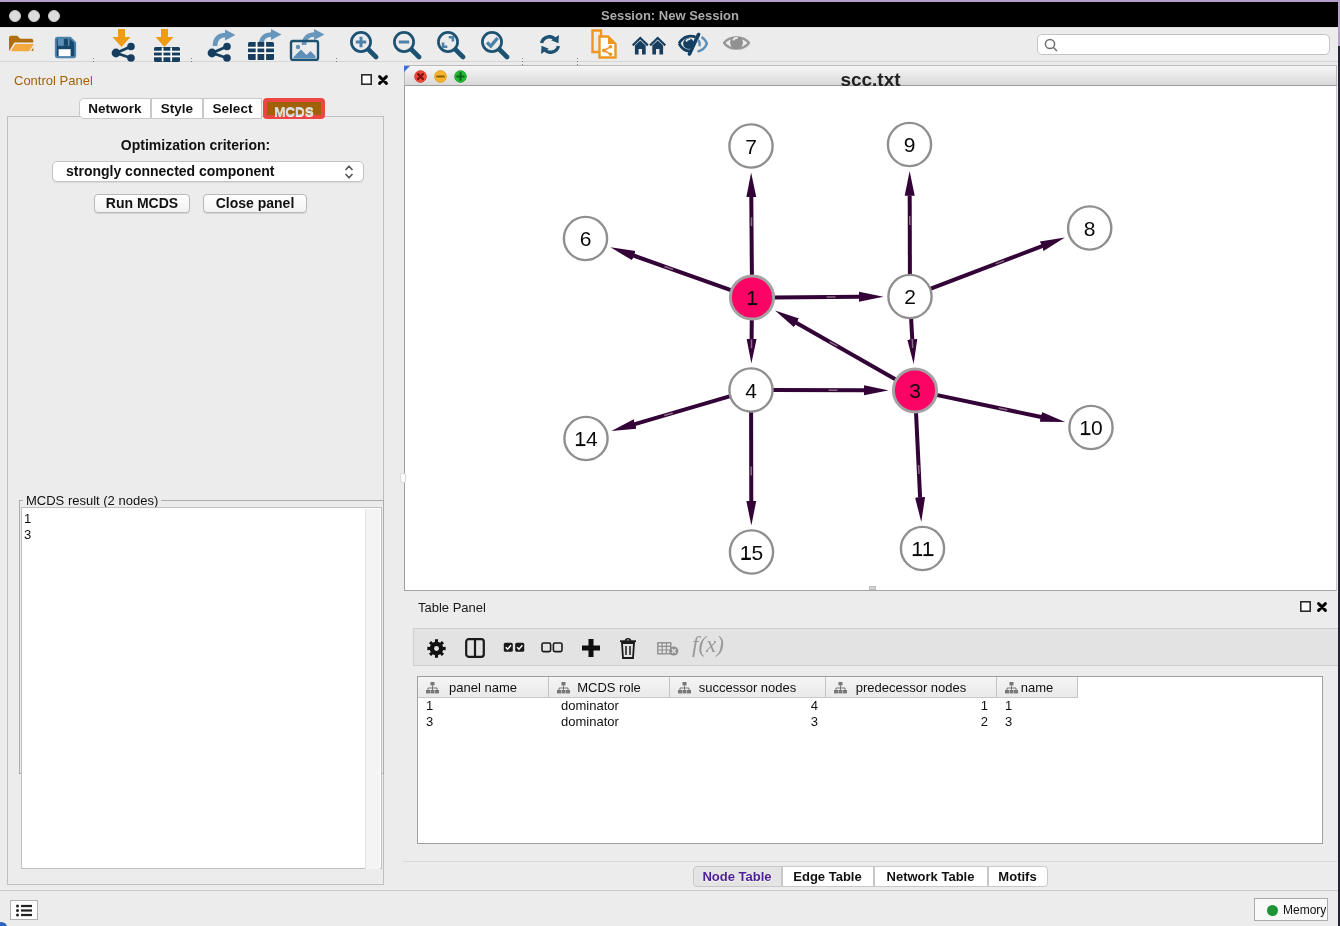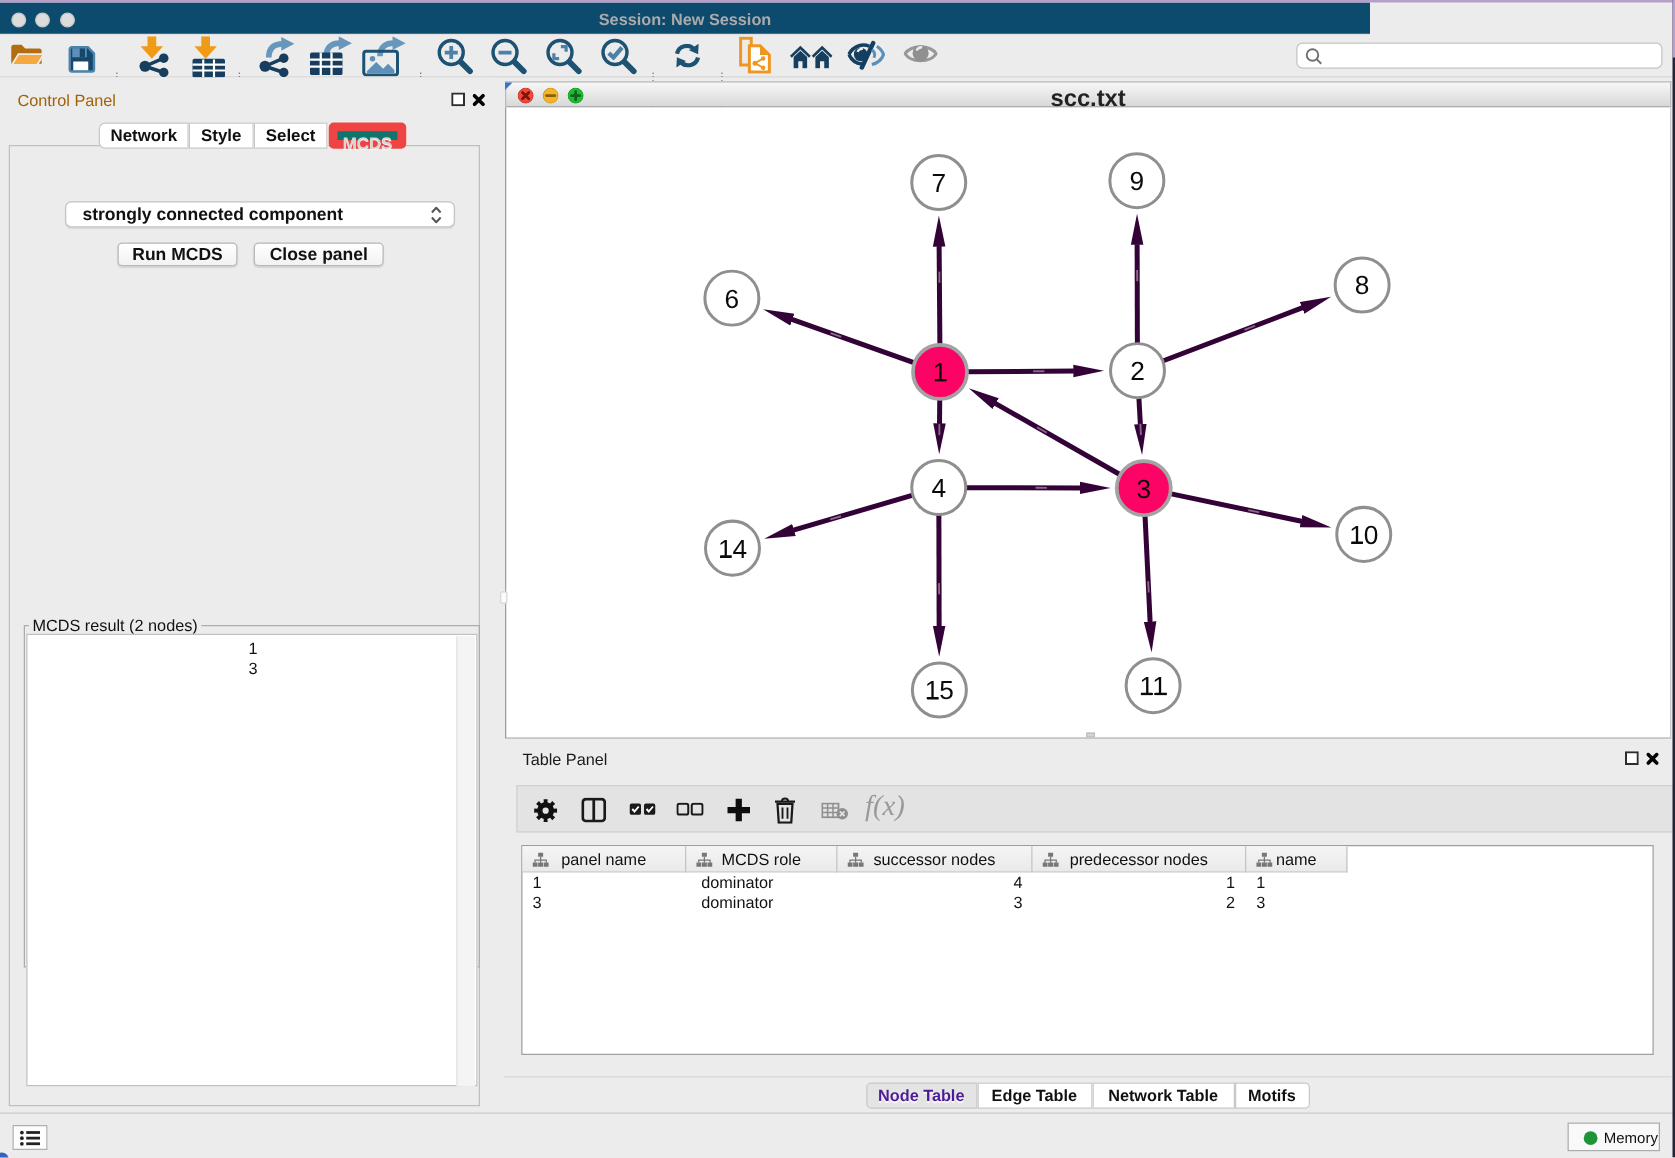--- a/index.html
+++ b/index.html
@@ -6,39 +6,39 @@
 html,body { width:1340px; height:926px; overflow:hidden; }
 body { font-family:"Liberation Sans", sans-serif; background:#ececec; position:relative; }
 .abs { position:absolute; }
 
 
 #topline { left:0; top:0; width:1340px; height:2px; background:#b5a0cb; }
 #rightline { right:0; top:0; width:2px; height:926px; background:#23233c; }
 #rightlinetop { right:0; top:0; width:2px; height:46px; background:#b5a0cb; }
 
 
-#titlebar { left:0; top:2px; width:1096px; height:26px; background:#0c4a6e; border-bottom:1px solid #e0e0e0;}
+#titlebar { left:0; top:2px; width:1340px; height:26px; background:#000000; border-bottom:1px solid #e0e0e0;}
 .tcirc { position:absolute; top:8px; width:12px; height:12px; border-radius:50%; background:#dcdcdc; border:1px solid #c8c8c8; }
 #titletext { position:absolute; top:6px; left:0; width:100%; text-align:center; font-size:13px; color:#ababab; font-weight:bold;}
 
 
 #toolbar { left:0; top:28px; width:1340px; height:34px; background:#ececec; border-bottom:1px solid #d6d6d6; }
 .sep { position:absolute; top:30px; height:28px; width:1px; background:repeating-linear-gradient(to bottom,#7f7f7f 0 1px,transparent 1px 3px); }
 #searchbox { left:1037px; top:6px; width:293px; height:21px; background:#fff; border:1px solid #c4c4c4; border-radius:5px; }
 
 
 #cpanel { left:0; top:62px; width:395px; height:824px; background:#ececec; }
 #cpanel-title { position:absolute; left:14px; top:11px; font-size:13px; color:#a16207; }
 #cp-inner { position:absolute; left:7px; top:54px; width:377px; height:769px; border:1px solid #bfbfbf; background:#ececec; }
 .tab { position:absolute; top:36px; height:21px; font-size:13.5px; font-weight:bold; color:#111; background:#fff; border:1px solid #c8c8c8; text-align:center; line-height:20px; z-index:5;}
-.tabsel { background:#0f766e; color:#d6d6d6; text-shadow:0 1px 0 #fafafa; border-radius:4px; border:7px solid #ef4444; }
+.tabsel { background:#a16207; color:#d6d6d6; text-shadow:0 1px 0 #fafafa; border-radius:4px; border:4px solid #ef4444; }
 #optlabel { position:absolute; left:0; top:20px; width:100%; text-align:center; font-size:14px; font-weight:bold; color:#111; }
 #dropdown { position:absolute; left:44px; top:44px; width:312px; height:21px; background:#fff; border:1px solid #c4c4c4; border-radius:5px; font-size:14px; font-weight:bold; color:#111; line-height:19px; padding-left:13px; box-shadow:0 1px 1px rgba(0,0,0,0.08);}
 .btn { position:absolute; top:77px; height:19px; background:linear-gradient(#ffffff,#f2f2f2); border:1px solid #b9b9b9; border-radius:4px; font-size:14px; font-weight:bold; color:#111; text-align:center; line-height:17px; box-shadow:0 1px 1px rgba(0,0,0,0.1);}
-#groupbox { position:absolute; left:11px; top:383px; width:365px; height:274px;text-align:center; }
+#groupbox { position:absolute; left:11px; top:383px; width:365px; height:274px; }
 #grouplabel { position:absolute; left:4px; top:-7px; background:#ececec; padding:0 3px; font-size:13px; color:#111; }
 #groupline { position:absolute; left:0; top:0; width:100%; height:100%; border:1px solid #adadad; }
 #mcdslist { position:absolute; left:2px; top:7px; width:361px; height:362px; background:#fff; border:1px solid #c0c0c0; font-size:13px; color:#111; padding:3px 0 0 2px; line-height:16px;}
 #mcdsscroll { position:absolute; right:1px; top:1px; width:15px; height:360px; background:#f4f4f4; border-left:1px solid #e2e2e2; }
 
 
 #netwin { left:404px; top:65px; width:933px; height:526px; }
 #nettitle { position:absolute; left:0; top:0; width:933px; height:21px; background:linear-gradient(#f7f7f7,#d8d8d8); border:1px solid #b9b9b9; border-bottom:1px solid #9c9c9c; }
 #nettitletext { position:absolute; width:100%; text-align:center; top:3px; font-size:19px; font-weight:bold; color:#222; }
 .macbtn { position:absolute; top:4px; width:13px; height:13px; border-radius:50%; }
@@ -205,20 +205,21 @@
       <rect x="0.8" y="0.8" width="9.4" height="9.4" fill="#fff" stroke="#2d2d2d" stroke-width="1.6"></rect>
     </svg>
   <svg style="position:absolute;left:378px;top:13px;" width="10" height="10" viewBox="0 0 10 10">
       <path d="M1.6 1.6 L8.4 8.4 M8.4 1.6 L1.6 8.4" stroke="#050505" stroke-width="2.9" stroke-linecap="round"></path>
     </svg>
   <div class="tab" style="left:79px;width:72px;border-radius:5px 0 0 5px;">Network</div>
   <div class="tab" style="left:151px;width:52px;">Style</div>
   <div class="tab" style="left:203px;width:59px;">Select</div>
   <div class="tab tabsel" style="left:263px;width:62px;">MCDS</div>
   <div id="cp-inner">
+    <div id="optlabel">Optimization criterion:</div>
     <div id="dropdown">strongly connected component
       <svg width="10" height="14" viewBox="0 0 10 14" style="position:absolute;right:9px;top:3px;">
           <path d="M1.5 5 L5 1.2 L8.5 5" fill="none" stroke="#555" stroke-width="1.6" stroke-linejoin="round"></path>
           <path d="M1.5 9 L5 12.8 L8.5 9" fill="none" stroke="#555" stroke-width="1.6" stroke-linejoin="round"></path>
         </svg>
     </div>
     <div class="btn" style="left:86px;width:96px;">Run MCDS</div>
     <div class="btn" style="left:195px;width:104px;">Close panel</div>
     <div id="groupbox">
       <div id="groupline"></div>

